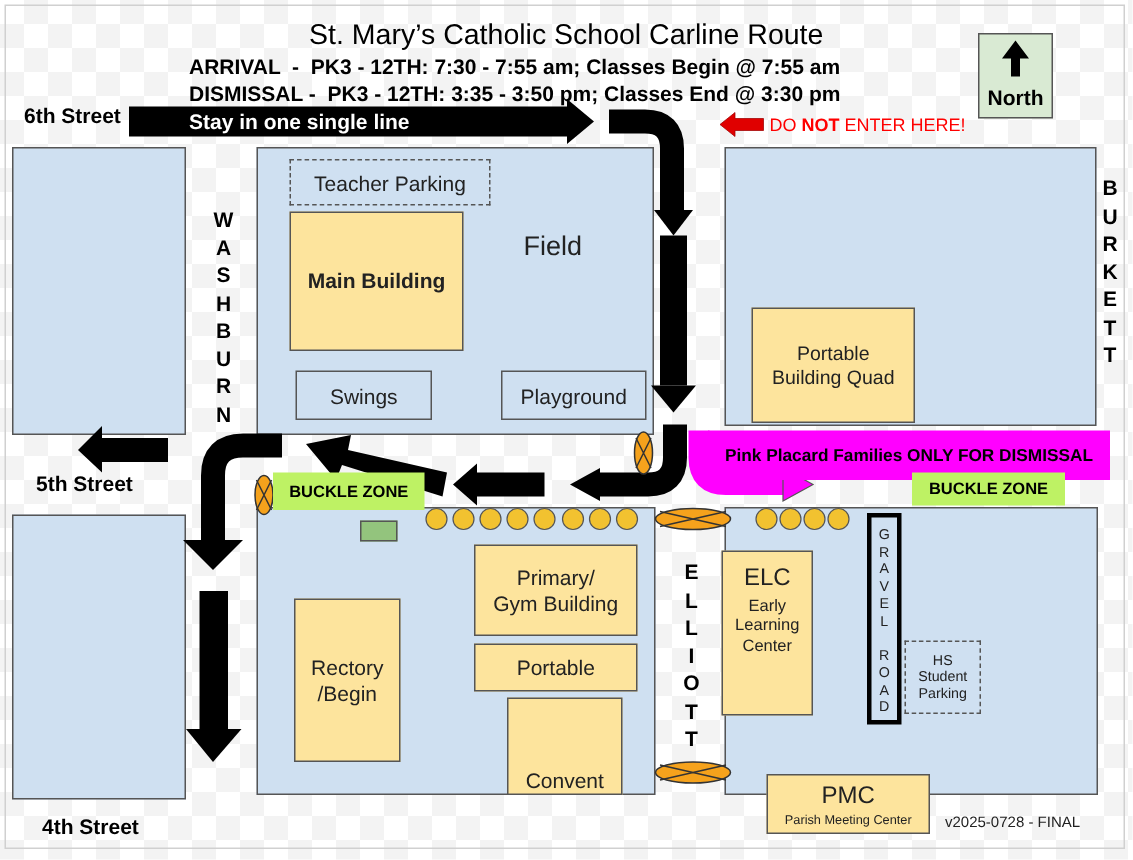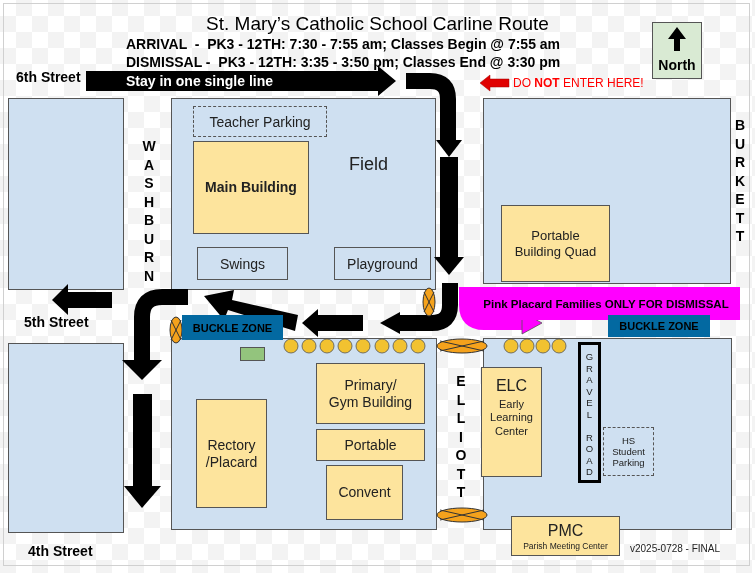--- a/index.html
+++ b/index.html
@@ -16,21 +16,21 @@
   .frame { position:absolute; left:3px; top:3px; width:747px; height:563px; border:1px solid #d0d0d0; box-sizing:border-box; }
   .abs { position:absolute; }
   .block { position:absolute; background:#cfe0f1; border:1px solid #555; box-sizing:border-box; }
   .bldg { position:absolute; background:#fde49d; border:1px solid #555; box-sizing:border-box;
           display:flex; flex-direction:column; align-items:center; justify-content:center; text-align:center; font-size:14px; color:#222; line-height:1.2; }
   .outlined { position:absolute; border:1px solid #555; box-sizing:border-box; display:flex; align-items:center; justify-content:center; font-size:14px; color:#222; }
   .dashed { position:absolute; border:1px dashed #555; box-sizing:border-box; display:flex; align-items:center; justify-content:center; text-align:center; color:#222; }
   .title { left:0; width:755px; text-align:center; font-weight:normal; }
   .street { font-weight:bold; font-size:14px; }
   .vstreet { font-weight:bold; font-size:14px; line-height:18.5px; text-align:center; width:14px; }
-  .buckle { position:absolute; background:#0369a1; font-weight:bold; font-size:11px; display:flex; align-items:center; justify-content:center; }
+  .buckle { position:absolute; background:#bef264; font-weight:bold; font-size:11px; display:flex; align-items:center; justify-content:center; }
   .pink { position:absolute; background:#ff00ff; font-weight:bold; font-size:11.5px; display:flex; align-items:center; justify-content:center; }
   svg { position:absolute; left:0; top:0; }
 </style>
 </head>
 <body>
 
 <div class="frame"></div>
 
 <div class="abs title" style="top:13px;font-size:19px;">St. Mary’s Catholic School Carline Route</div>
 <div class="abs" style="left:126px;top:36px;font-size:14px;font-weight:bold;white-space:pre;">ARRIVAL  -  PK3 - 12TH: 7:30 - 7:55 am; Classes Begin @ 7:55 am</div>
@@ -59,30 +59,30 @@
 <div class="outlined" style="left:334px;top:247px;width:97px;height:33px;">Playground</div>
 
 <div class="bldg" style="left:501px;top:205px;width:109px;height:77px;font-size:13px;">
   <span>Portable</span>
   <span>Building Quad</span>
 </div>
 
 <div class="abs" style="left:240px;top:347px;width:25px;height:14px;background:#93c47d;border:1px solid #555;box-sizing:border-box;"></div>
 <div class="bldg" style="left:196px;top:399px;width:71px;height:109px;">
   <span>Rectory</span>
-  <span>/Placard</span>
+  <span>/Begin</span>
 </div>
 <div class="bldg" style="left:316px;top:363px;width:109px;height:61px;">
   <span>Primary/</span>
   <span>Gym Building</span>
 </div>
 <div class="bldg" style="left:316px;top:429px;width:109px;height:32px;">
     <span>Portable</span>
   </div>
-<div class="bldg" style="left:326px;top:465px;width:77px;height:55px;">
+<div class="bldg" style="left:338px;top:465px;width:77px;height:65px;justify-content:flex-end;">
     <span>Convent</span>
   </div>
 
 <div class="bldg" style="left:481px;top:367px;width:61px;height:110px;justify-content:flex-start;padding-top:8px;font-size:11px;">
   <span style="font-size:16px;margin-bottom:3px;">ELC</span>
   <span>Early</span>
   <span>Learning</span>
   <span>Center</span>
 </div>
 <div class="abs" style="left:578px;top:342px;width:23px;height:141px;border:3px solid #000;box-sizing:border-box;">

